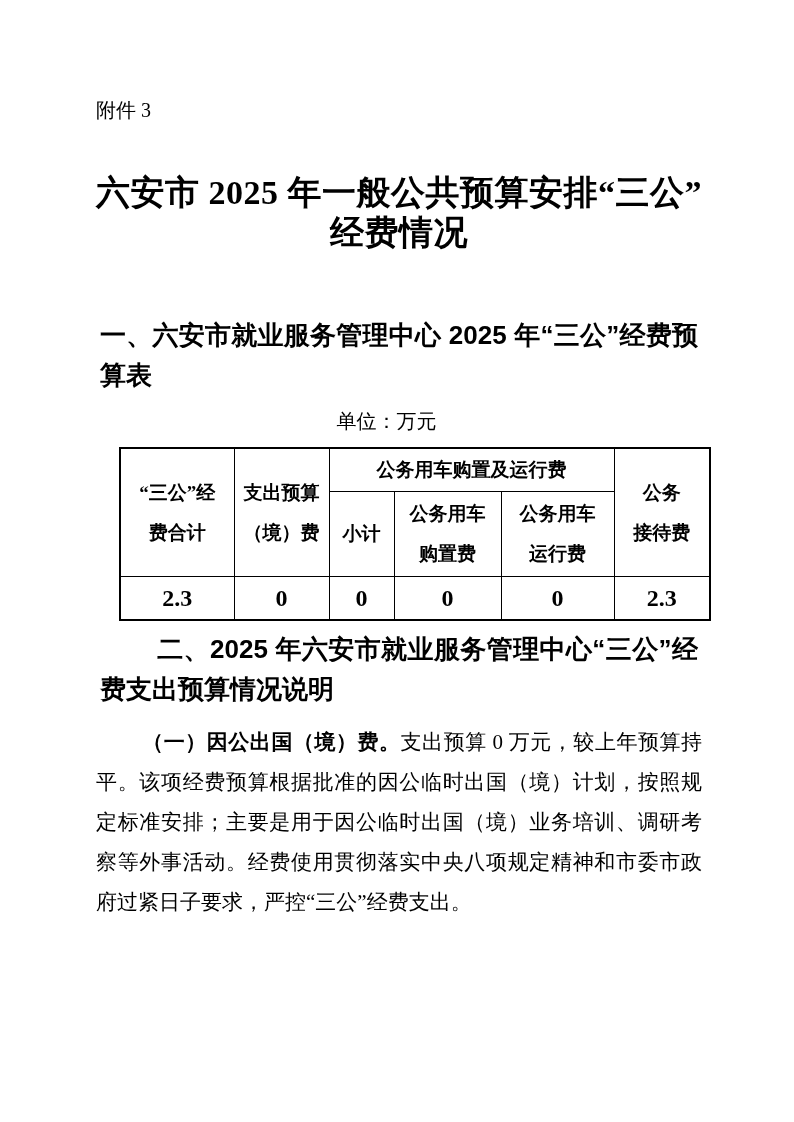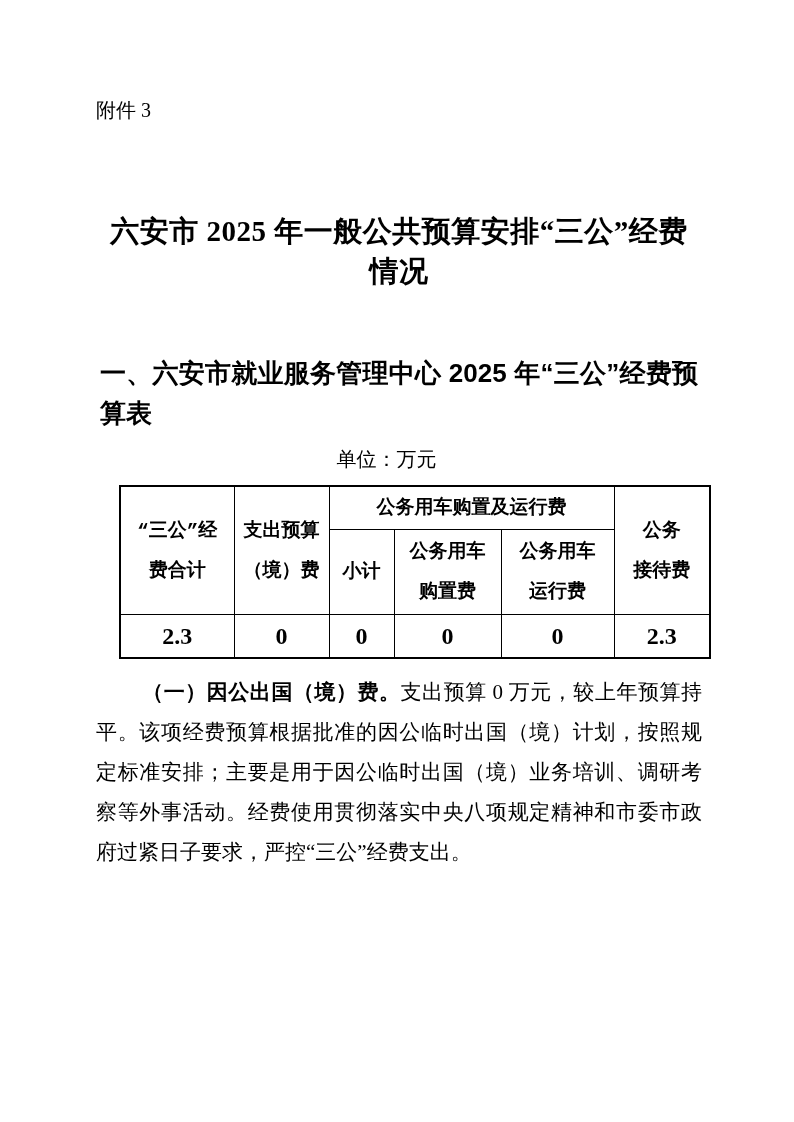--- a/index.html
+++ b/index.html
@@ -17,23 +17,23 @@
     box-sizing: border-box;
     padding: 97px 92px 0 96px;
     font-family: "Liberation Serif", "DejaVu Serif", serif;
     overflow: hidden;
   }
   .attachment {
     font-size: 20px;
     line-height: 26px;
   }
   .doc-title {
-    margin: 88px 0 0 0;
+    margin: 50px 0 0 0;
     text-align: center;
-    font-size: 29px;
+    font-size: 34px;
     font-weight: bold;
     line-height: 40px;
     font-family: "Liberation Serif", "DejaVu Serif", serif;
     letter-spacing: 0.5px;
   }
   .sec-heading {
     margin: 4px;
     font-family: "Liberation Sans", "DejaVu Sans", sans-serif;
     font-weight: bold;
     font-size: 26px;
@@ -55,21 +55,21 @@
     border: 2px solid #000;
   }
   .budget-table th, .budget-table td {
     border: 1px solid #000;
     text-align: center;
     vertical-align: middle;
     padding: 0;
     overflow: hidden;
   }
   .budget-table th {
-    font-family: Liberation Mono, monospace;
+    font-family: Liberation Serif, serif;
     font-weight: bold;
     font-size: 19px;
     line-height: 40px;
     white-space: pre-line;
   }
   .budget-table tr.group-row th.group-cell { height: 42px; line-height: 40px; }
   .budget-table tr.subhead-row th { height: 84px; }
   .budget-table tr.data-row td {
     height: 42px;
     font-family: Liberation Serif, serif;
@@ -137,17 +137,18 @@
         <td>2.3</td>
         <td>0</td>
         <td>0</td>
         <td>0</td>
         <td>0</td>
         <td>2.3</td>
       </tr>
     </tbody>
   </table>
 
+  <h2 class="sec-heading sec2">二、2025 年六安市就业服务管理中心“三公”经费支出预算情况说明</h2>
 
 
   <p class="body-para para-item"><span class="item-lead">（一）因公出国（境）费。</span><span>支出预算 0 万元，较上年预算持平。该项经费预算根据批准的因公临时出国（境）计划，按照规定标准安排；主要是用于因公临时出国（境）业务培训、调研考察等外事活动。经费使用贯彻落实中央八项规定精神和市委市政府过紧日子要求，严控“三公”经费支出。</span></p>
 
 </div>
 
 </body></html>

